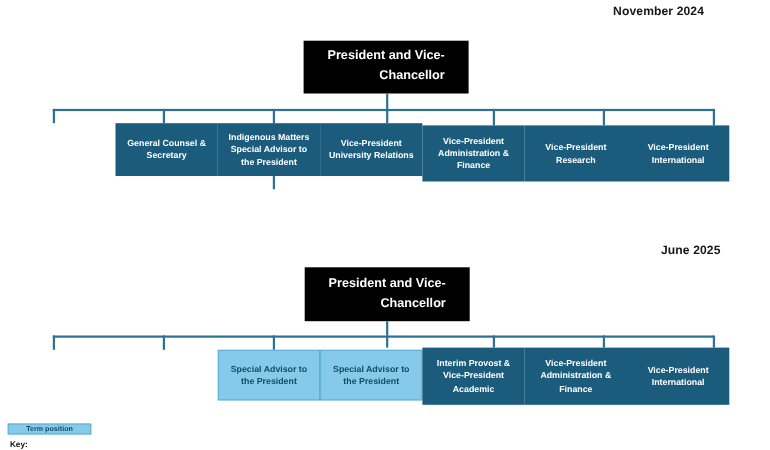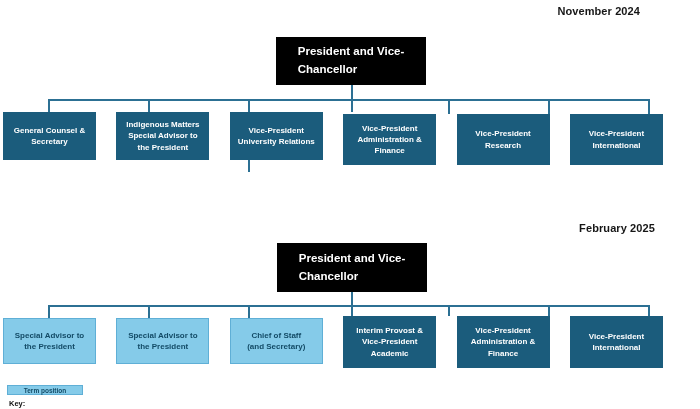--- a/index.html
+++ b/index.html
@@ -7,29 +7,29 @@
     position:relative; width:700px; height:409px; background:#ffffff;
     font-family:"Liberation Sans", sans-serif; overflow:hidden;
   }
   .chart-title {
     position:absolute; font-size:11px; font-weight:bold; color:#161616;
     letter-spacing:0.1px;
   }
   .root-node {
     position:absolute; width:150px; height:48px; background:var(--root-box-bg,#000);
     color:var(--root-text,#fff); font-size:11.5px; font-weight:bold; line-height:1.55;
-    display:flex; align-items:center; justify-content:center; text-align:left;
+    display:flex; align-items:center; justify-content:center; text-align:right;
     white-space:pre-line;
   }
   .line { position:absolute; background:var(--connector,#2c7093); }
   .line.v { width:1.5px; }
   .line.h { height:1.5px; }
   .row {
     position:absolute; left:3px; width:660px; display:flex;
-    justify-content:space-between; align-items:flex-start;
+    justify-content:flex-end; align-items:flex-start;
   }
   .node {
     box-sizing:border-box; width:93px; height:48px;
     display:flex; align-items:center; justify-content:center; text-align:center;
     font-size:8px; font-weight:bold; line-height:1.4; white-space:pre-line;
     padding:2px 3px;
   }
   .node.dark { background:var(--dark-box,#1b5c7c); color:var(--dark-box-text,#fff); }
   .node.term {
     background:var(--light-box,#85cbe9); color:var(--light-box-text,#134b66);
@@ -81,42 +81,40 @@
       <div class="node dark tall1">Vice-President
 Research</div>
       <div class="node dark tall1">Vice-President
 International</div>
     </div>
 
     <div class="line v" style="left:248px; top:160px; height:12px;"></div>
   </section>
 
   <section>
-    <div class="chart-title" style="top:222px; right:45px;">February 2025</div>
+    <div class="chart-title" style="top:222px; right:45px;">June 2025</div>
 
     <div class="root-node" style="left:277px; top:243px; height:49px;">President and Vice-
 Chancellor</div>
 
     <div class="line v" style="left:351px; top:292px; height:13px;"></div>
     <div class="line h" style="left:48px; top:305px; width:601px;"></div>
     <div class="line v" style="left:48px;  top:305px; height:13px;"></div>
     <div class="line v" style="left:148px; top:305px; height:13px;"></div>
     <div class="line v" style="left:248px; top:305px; height:13px;"></div>
     <div class="line v" style="left:351px; top:305px; height:11px;"></div>
     <div class="line v" style="left:448px; top:305px; height:11px;"></div>
     <div class="line v" style="left:548px; top:305px; height:11px;"></div>
     <div class="line v" style="left:648px; top:305px; height:11px;"></div>
 
     <div class="row" style="top:316px;">
       <div class="node term term2">Special Advisor to
 the President</div>
       <div class="node term term2">Special Advisor to
 the President</div>
-      <div class="node term term2">Chief of Staff
-(and Secretary)</div>
       <div class="node dark dark2">Interim Provost &amp;
 Vice-President
 Academic</div>
       <div class="node dark dark2">Vice-President
 Administration &amp;
 Finance</div>
       <div class="node dark dark2">Vice-President
 International</div>
     </div>
   </section>

